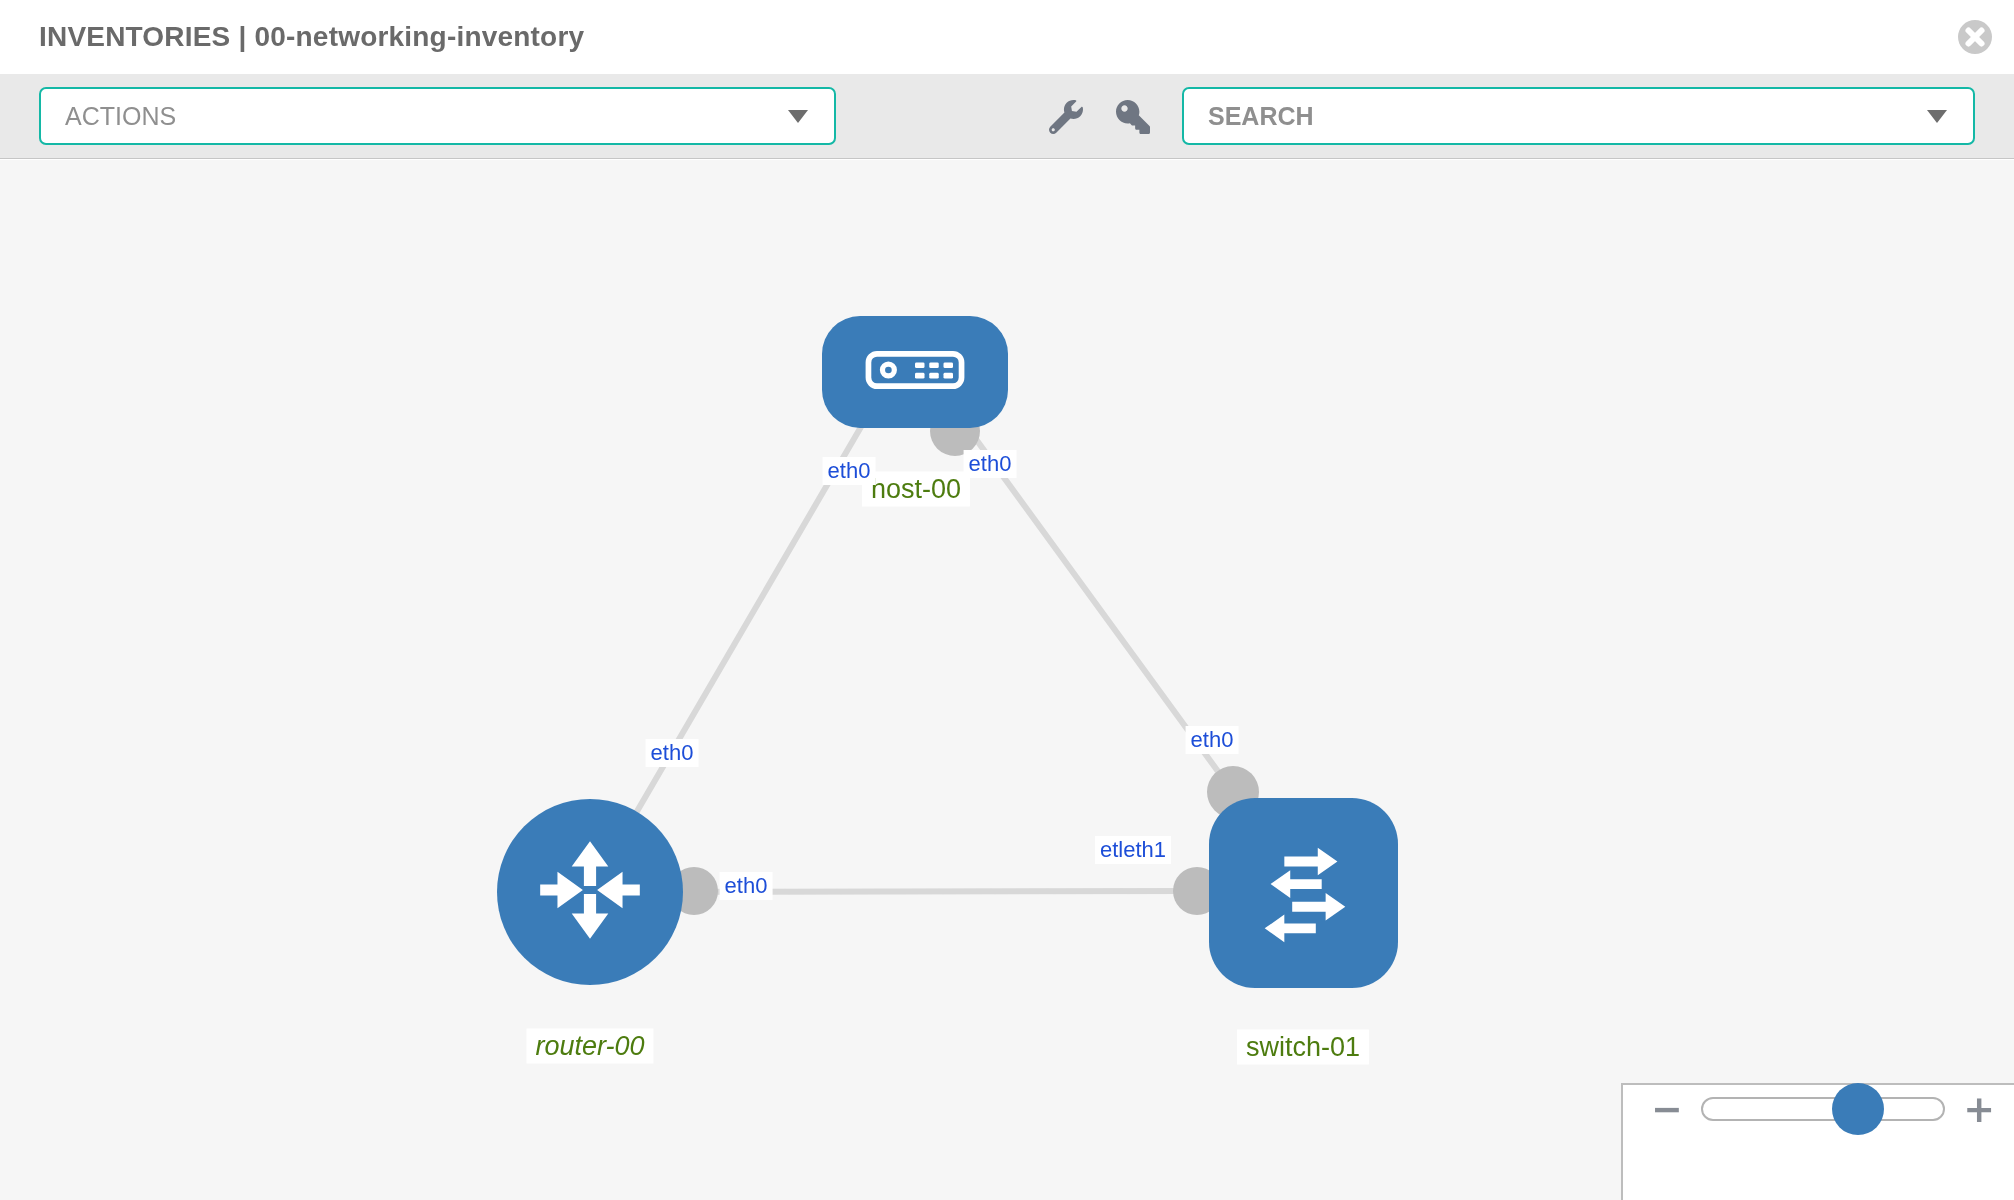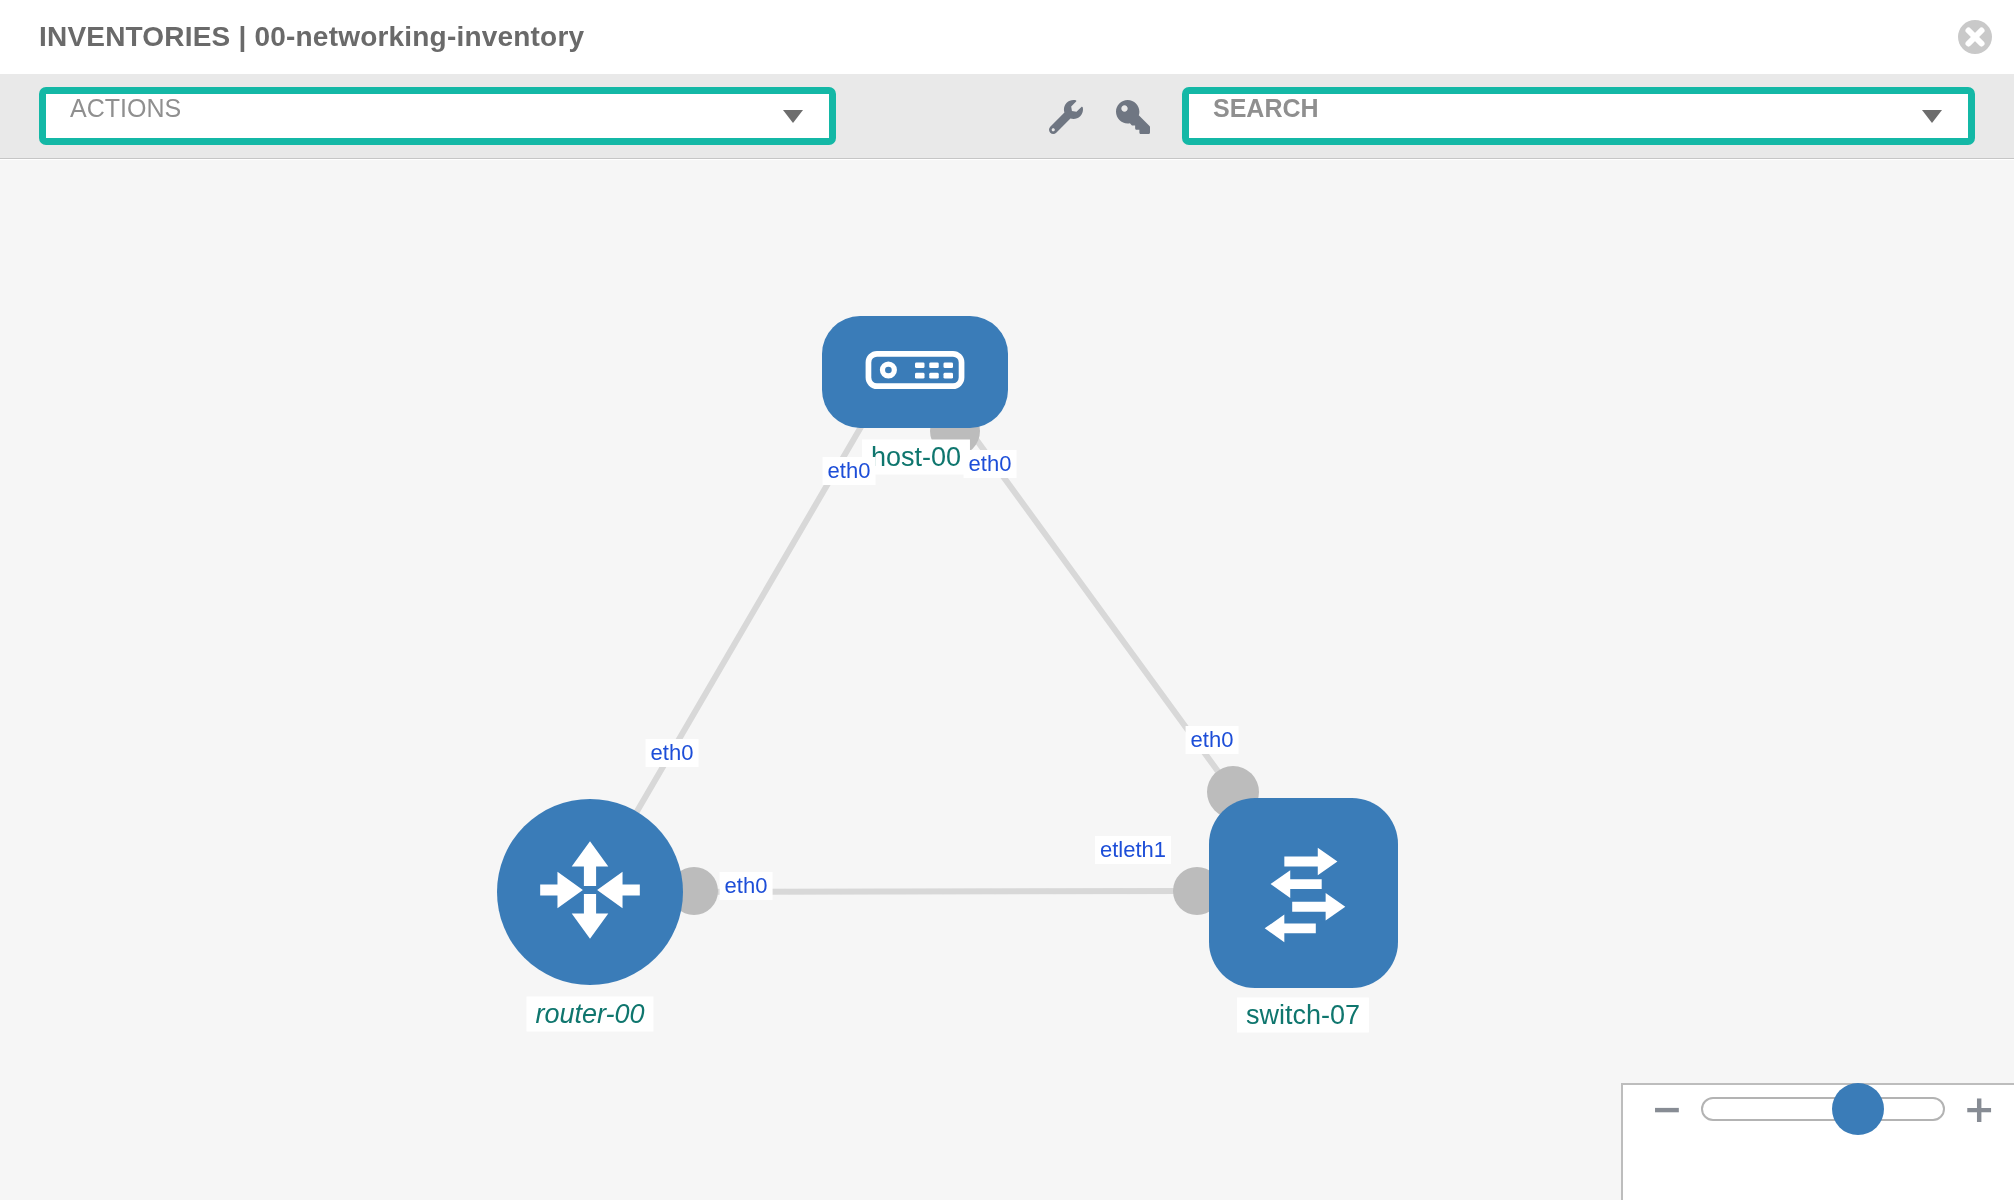--- a/index.html
+++ b/index.html
@@ -13,22 +13,22 @@
     display:flex;align-items:center;padding:0 21px 0 39px;box-sizing:border-box;
   }
   .header-title{flex:1;font-size:28px;font-weight:700;color:#6a6a6a;letter-spacing:.2px;}
   .close-btn{width:36px;height:36px;cursor:pointer;}
   
   .toolbar{
     position:absolute;left:0;top:74px;width:2014px;height:85px;background:#e9e9e9;
     border-bottom:1px solid #c6c6c6;box-sizing:border-box;
   }
   .select{
-    position:absolute;top:13px;height:58px;background:#fff;border:7px solid #14b8a6;
-    border-radius:7px;display:flex;align-items:flex-start;padding:0 24px;font-size:25px;
+    position:absolute;top:13px;height:58px;background:#fff;border:2px solid #14b8a6;
+    border-radius:7px;display:flex;align-items:center;padding:0 24px;font-size:25px;
     color:#8f8f8f;box-sizing:border-box;cursor:pointer;
   }
   .select-actions{left:39px;width:797px;}
   .select-search{left:1182px;width:793px;font-weight:bold;}
   .caret{
     position:absolute;right:26px;top:50%;margin-top:-6px;width:0;height:0;
     border-left:10px solid transparent;border-right:10px solid transparent;
     border-top:13px solid #6d6d6d;
   }
   .tool-icons{
@@ -42,22 +42,22 @@
   }
   .links-svg{position:absolute;left:0;top:0;z-index:1;}
   .node{
     position:absolute;background:#3a7cb8;display:flex;align-items:center;justify-content:center;
     z-index:2;cursor:pointer;
   }
   .node-host{left:822px;top:156px;width:186px;height:112px;border-radius:38px;}
   .node-router{left:497px;top:639px;width:186px;height:186px;border-radius:50%;}
   .node-switch{left:1209px;top:638px;width:189px;height:190px;border-radius:46px;}
   .node-label{
-    position:absolute;transform:translate(-50%,-50%);background:#fff;color:#0f766e;
-    font-size:27px;padding:2px 9px;white-space:nowrap;z-index:3;
+    position:absolute;transform:translate(-50%,-50%);background:#fff;color:#4d7c0f;
+    font-size:27px;padding:2px 9px;white-space:nowrap;z-index:3;margin-top:32px;
   }
   .iface{
     position:absolute;transform:translate(-50%,-50%);background:#fff;color:#1d4ed8;
     font-size:22px;padding:1px 5px;white-space:nowrap;z-index:3;
   }
   
   .zoom-panel{
     position:absolute;left:1621px;top:1083px;right:-3px;bottom:-3px;background:#fff;
     border:2px solid #bdbdbd;z-index:5;box-sizing:content-box;
   }
@@ -164,21 +164,21 @@
         <polygon fill="#fff" points="94,30 74,16 74,25 40,25 40,35 74,35 74,44"></polygon>
         <polygon fill="#fff" points="26,53 46,39 46,48 78,48 78,58 46,58 46,67"></polygon>
         <polygon fill="#fff" points="102,76 82,62 82,71 48,71 48,81 82,81 82,90"></polygon>
         <polygon fill="#fff" points="20,98 40,84 40,93 72,93 72,103 40,103 40,112"></polygon>
       </svg>
     </span>
   </div>
 
   <div class="node-label" style="left:916px;top:297px;">host-00</div>
   <div class="node-label" style="left:590px;top:854px;font-style:italic;">router-00</div>
-  <div class="node-label" style="left:1303px;top:855px;">switch-07</div>
+  <div class="node-label" style="left:1303px;top:855px;">switch-01</div>
 
   <div class="iface" style="left:849px;top:311px;">eth0</div>
   <div class="iface" style="left:990px;top:304px;">eth0</div>
   <div class="iface" style="left:672px;top:593px;">eth0</div>
   <div class="iface" style="left:1212px;top:580px;">eth0</div>
   <div class="iface" style="left:746px;top:726px;">eth0</div>
   <div class="iface" style="left:1133px;top:690px;">etleth1</div>
 </div>
 
 <div class="zoom-panel">

